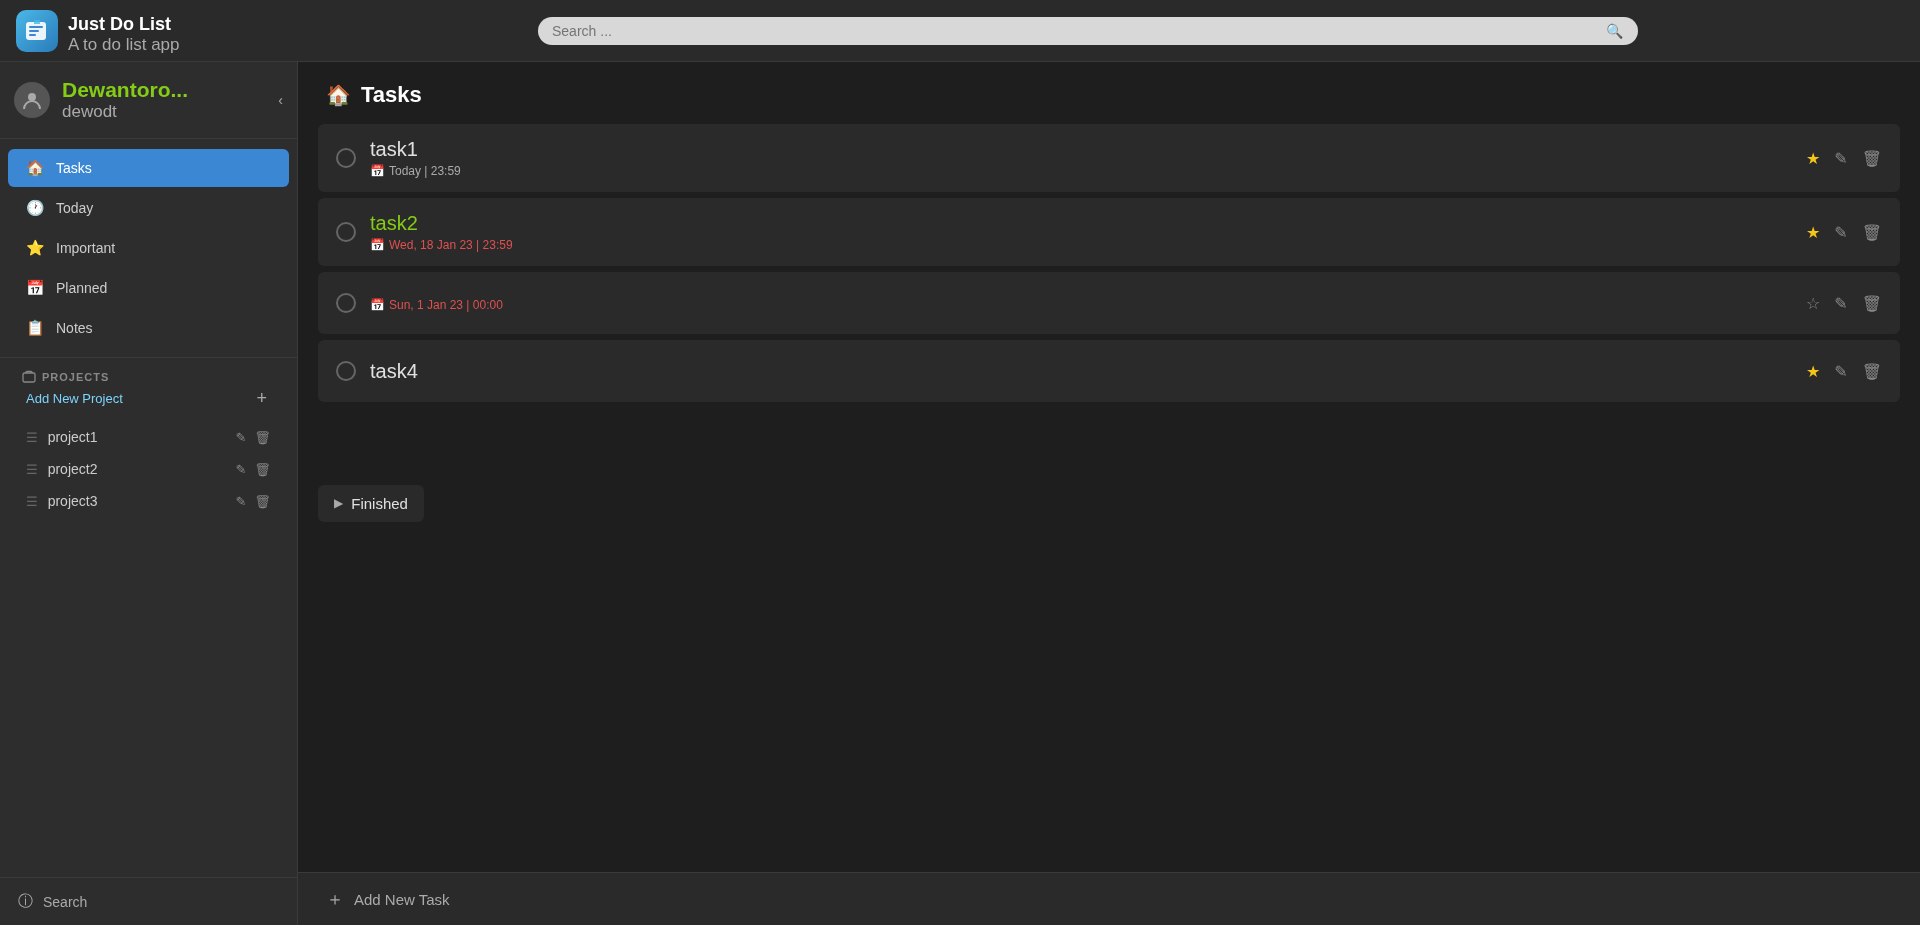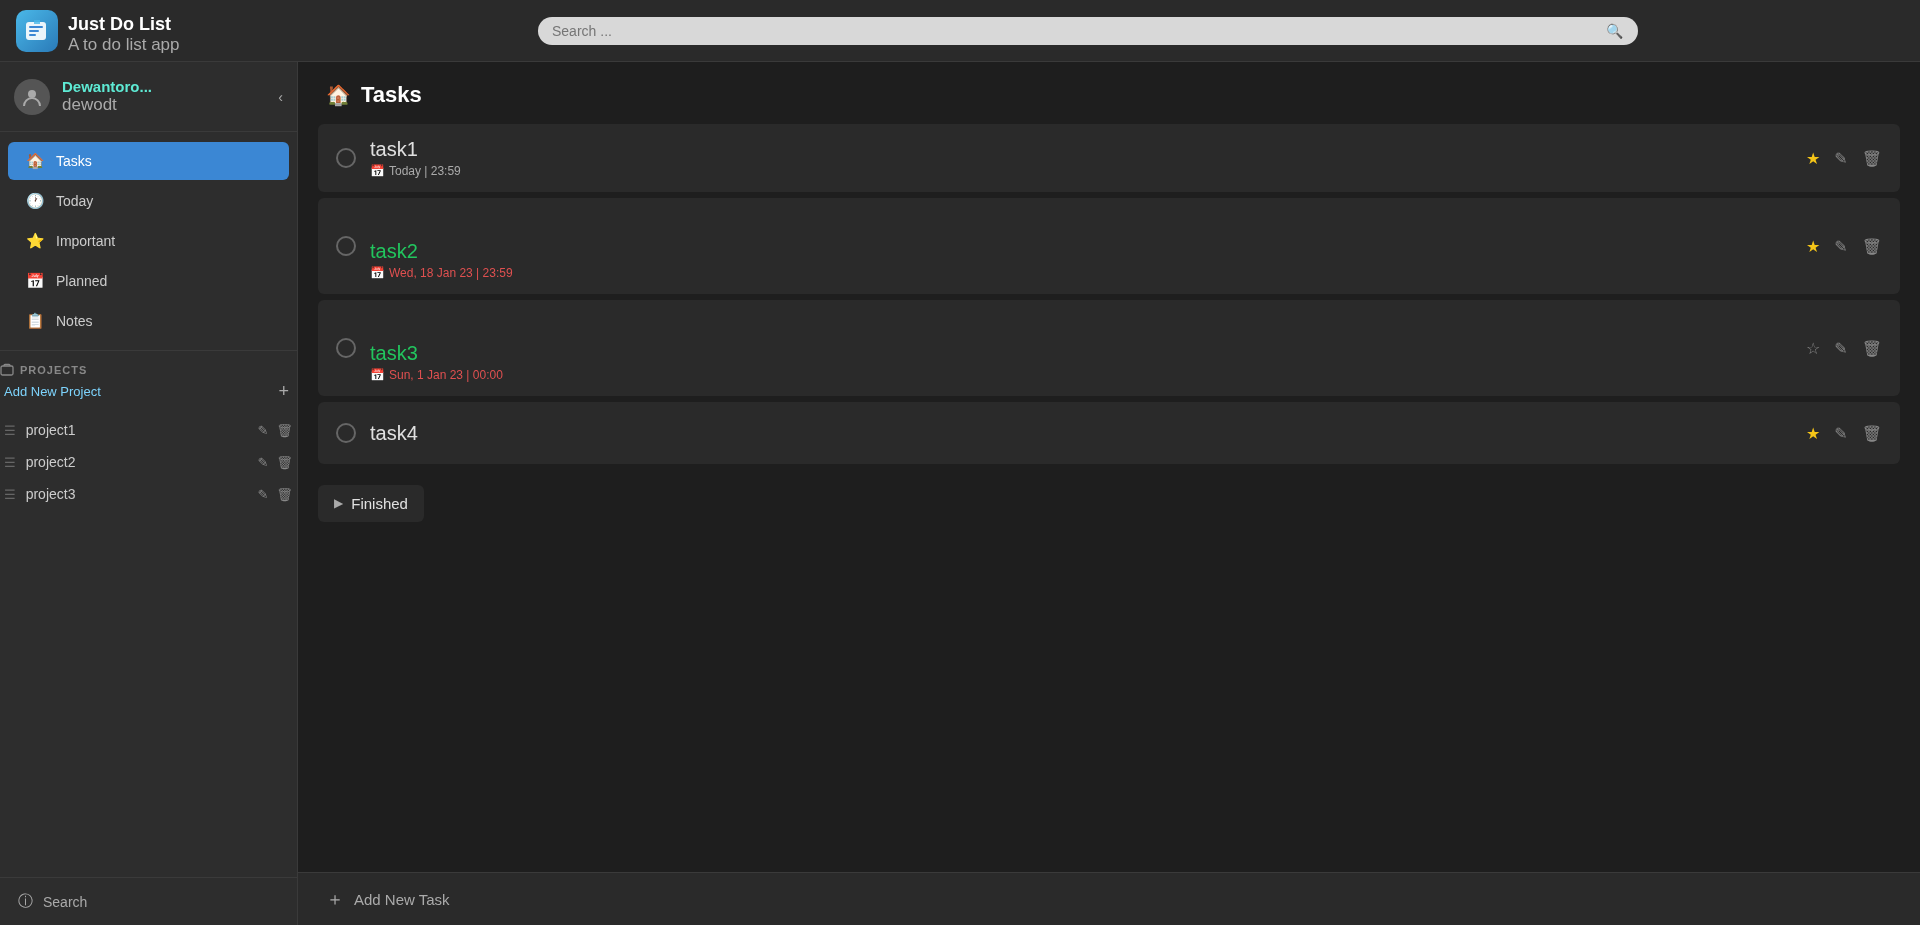--- a/index.html
+++ b/index.html
@@ -110,21 +110,21 @@
       height: 36px;
       border-radius: 50%;
       background: #555;
       display: flex;
       align-items: center;
       justify-content: center;
       font-size: 18px;
       color: #ccc;
     }
     .user-info { flex: 1; }
-    .user-name { font-size: 15px; font-weight: 600; color: #5eead4; }
+    .user-name { font-size: 21px; font-weight: 600; color: #84cc16; }
     .user-handle { font-size: 17px; color: #aaa; }
     .sidebar-collapse { color: #aaa; font-size: 14px; cursor: pointer; }
 
     .sidebar-nav {
       padding: 8px 0;
       border-bottom: 1px solid #3a3a3a;
     }
     .nav-item {
       display: flex;
       align-items: center;
@@ -135,21 +135,21 @@
       margin: 2px 8px;
       font-size: 14px;
       color: #cccccc;
     }
     .nav-item.active {
       background: #3b87d4;
       color: #ffffff;
     }
     .nav-icon { font-size: 15px; width: 18px; text-align: center; }
 
-    .sidebar-projects { padding: 12px 0; flex: 1; overflow-y: auto; }
+    .sidebar-projects { padding: 12px 22px; flex: 1; overflow-y: auto; }
     .projects-label {
       font-size: 11px;
       font-weight: 700;
       color: #888;
       letter-spacing: 1px;
       display: flex;
       align-items: center;
       gap: 6px;
     }
     .add-project-row {
@@ -242,21 +242,21 @@
       width: 20px;
       height: 20px;
       border-radius: 50%;
       border: 2px solid #666;
       flex-shrink: 0;
       cursor: pointer;
       background: transparent;
     }
     .task-body { flex: 1; }
     .task-name { font-size: 20px; color: #e0e0e0; }
-    .task-name.overdue { color: #22c55e; margin-top: 28px; }
+    .task-name.overdue { color: #84cc16; }
     .task-due {
       display: flex;
       align-items: center;
       gap: 4px;
       font-size: 12px;
       color: #aaa;
       margin-top: 3px;
     }
     .task-due.overdue { color: #e05050; }
     .task-actions {
@@ -463,21 +463,20 @@
       </div>
       <div class="task-actions">
         <button class="task-action-btn star-filled">★</button>
         <button class="task-action-btn">✎</button>
         <button class="task-action-btn">🗑</button>
       </div>
     </div>
         <div class="task-item">
       <div class="task-checkbox"></div>
       <div class="task-body">
-        <div class="task-name overdue">task3</div>
         <div class="task-due overdue">
            <span>📅</span>
            <span>Sun, 1 Jan 23 | 00:00</span>
          </div>
       </div>
       <div class="task-actions">
         <button class="task-action-btn">☆</button>
         <button class="task-action-btn">✎</button>
         <button class="task-action-btn">🗑</button>
       </div>

